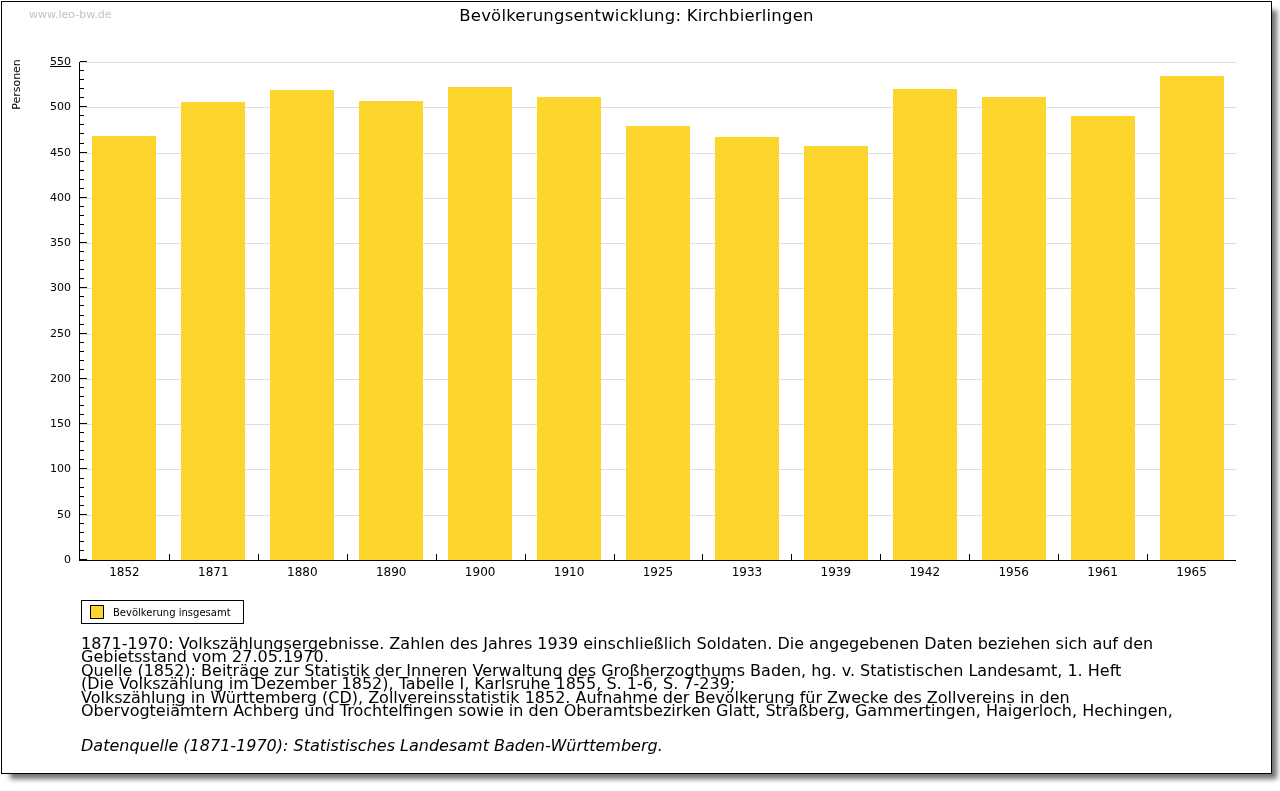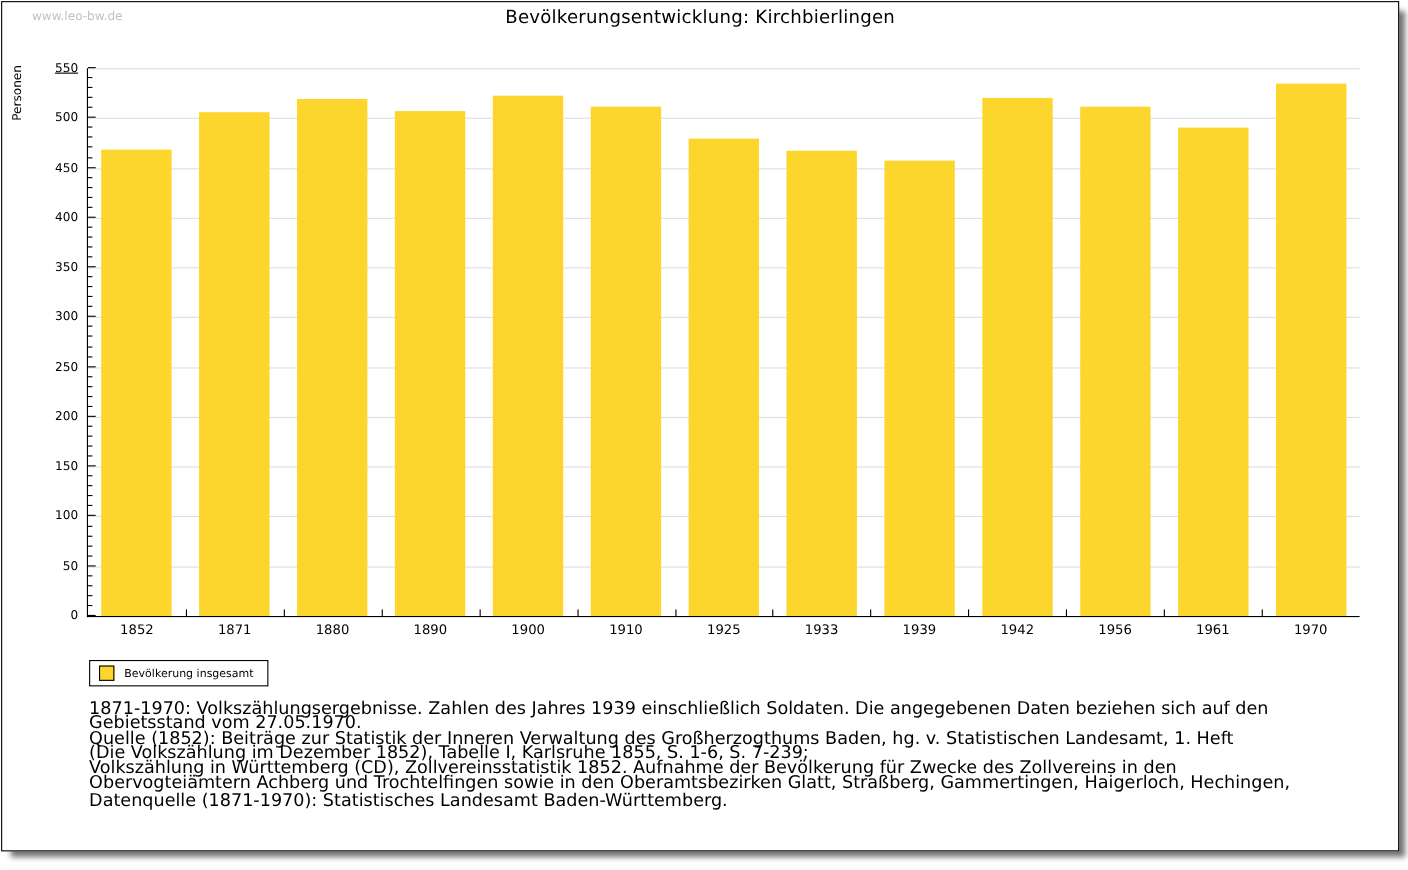--- a/index.html
+++ b/index.html
@@ -19,21 +19,21 @@
   .ytick-label{position:absolute;left:-55px;width:46px;text-align:right;font-size:11px;}
   .bar{position:absolute;bottom:0;width:64px;}
   .xtick{position:absolute;bottom:0;width:1px;height:6px;background:#000;}
   .xlabel{position:absolute;top:503px;width:70px;text-align:center;font-size:12px;}
   .legend{position:absolute;left:79px;top:598px;display:inline-flex;align-items:center;
           border:1px solid #000;padding:4px 12px 4px 8px;gap:9px;background:#fff;}
   .swatch{display:inline-block;width:12px;height:12px;border:1px solid #000;}
   .legend-label{font-size:10px;}
   .footer{position:absolute;left:79px;top:635px;font-size:16px;line-height:13.4px;}
   .footer div{white-space:nowrap;}
-  .datasource{margin-top:4px;}
+  .datasource{margin-top:22px;font-style:italic;}
 </style>
 </head>
 <body>
 
 <div class="frame">
   <div class="watermark">www.leo-bw.de</div>
   <div class="title">Bevölkerungsentwicklung: Kirchbierlingen</div>
   <div class="y-axis-title">Personen</div>
 
   <div class="plot" id="plot">
@@ -145,21 +145,21 @@
       <div class="bar" style="left: 812.769px; height: 470.836px; background: rgb(253, 214, 45);"></div>
       <div class="xlabel" style="left: 809.769px;">1942</div>
       <div class="xtick" style="left: 800.308px;"></div>
       <div class="bar" style="left: 901.692px; height: 462.687px; background: rgb(253, 214, 45);"></div>
       <div class="xlabel" style="left: 898.692px;">1956</div>
       <div class="xtick" style="left: 889.231px;"></div>
       <div class="bar" style="left: 990.615px; height: 443.673px; background: rgb(253, 214, 45);"></div>
       <div class="xlabel" style="left: 987.615px;">1961</div>
       <div class="xtick" style="left: 978.154px;"></div>
       <div class="bar" style="left: 1079.54px; height: 484.418px; background: rgb(253, 214, 45);"></div>
-      <div class="xlabel" style="left: 1076.54px;">1970</div>
+      <div class="xlabel" style="left: 1076.54px;">1965</div>
       <div class="xtick" style="left: 1067.08px;"></div>
     </div>
 
   <div class="legend">
     <span class="swatch" id="legend-swatch" style="background: rgb(253, 214, 45);"></span>
     <span class="legend-label">Bevölkerung insgesamt</span>
   </div>
 
   <div class="footer">
     <div>1871-1970: Volkszählungsergebnisse. Zahlen des Jahres 1939 einschließlich Soldaten. Die angegebenen Daten beziehen sich auf den</div>

